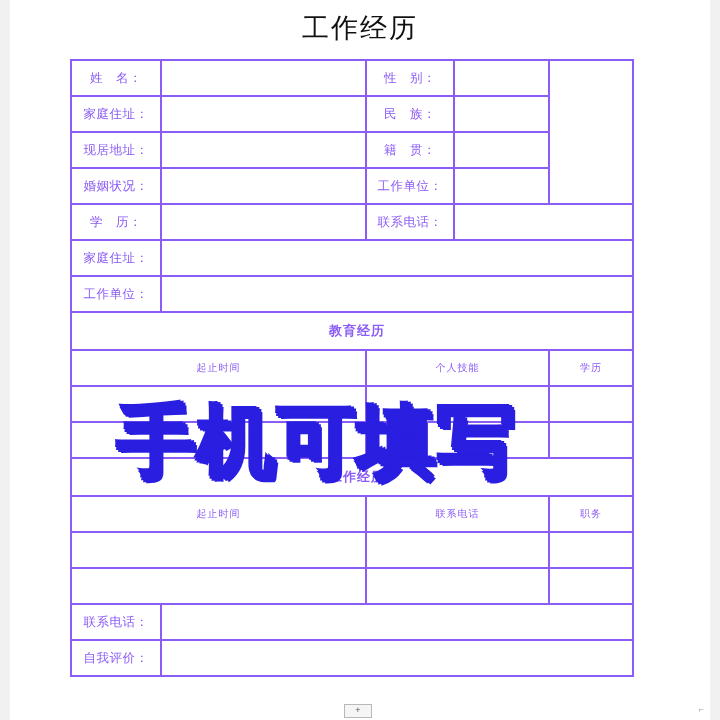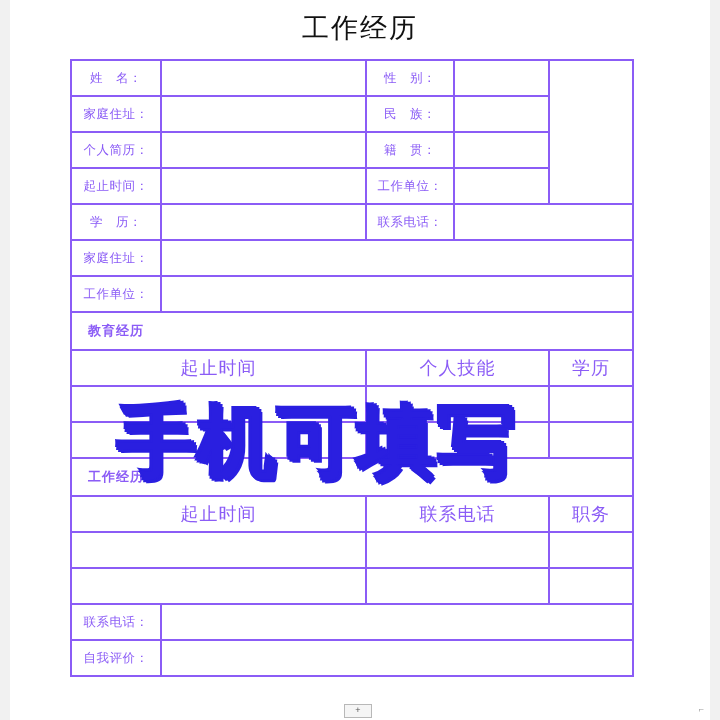--- a/index.html
+++ b/index.html
@@ -54,28 +54,28 @@
   }
   td.val {
     background: #ffffff;
   }
   td.photo {
     background: #ffffff;
   }
   td.section {
     font-weight: bold;
     font-size: 13px;
-    text-align: left;
+    text-align: center;
     padding-left: 16px;
     letter-spacing: 1px;
     height: 36px;
   }
   td.colhead {
     text-align: center;
-    font-size: 18px;
+    font-size: 10px;
     letter-spacing: 1px;
   }
   td.blankrow {
     height: 34px;
   }
   .watermark {
     position: absolute;
     top: 398px;
     left: 118px;
     width: 530px;
@@ -155,27 +155,27 @@
         <td class="val"></td>
         <td class="photo" rowspan="4"></td>
       </tr>
       <tr>
         <td class="lbl">家庭住址：</td>
         <td class="val"></td>
         <td class="lbl">民　族：</td>
         <td class="val"></td>
       </tr>
       <tr>
-        <td class="lbl">个人简历：</td>
+        <td class="lbl">现居地址：</td>
         <td class="val"></td>
         <td class="lbl">籍　贯：</td>
         <td class="val"></td>
       </tr>
       <tr>
-        <td class="lbl">起止时间：</td>
+        <td class="lbl">婚姻状况：</td>
         <td class="val"></td>
         <td class="lbl">工作单位：</td>
         <td class="val"></td>
       </tr>
       <tr>
         <td class="lbl">学　历：</td>
         <td class="val"></td>
         <td class="lbl">联系电话：</td>
         <td class="val" colspan="2"></td>
       </tr>

